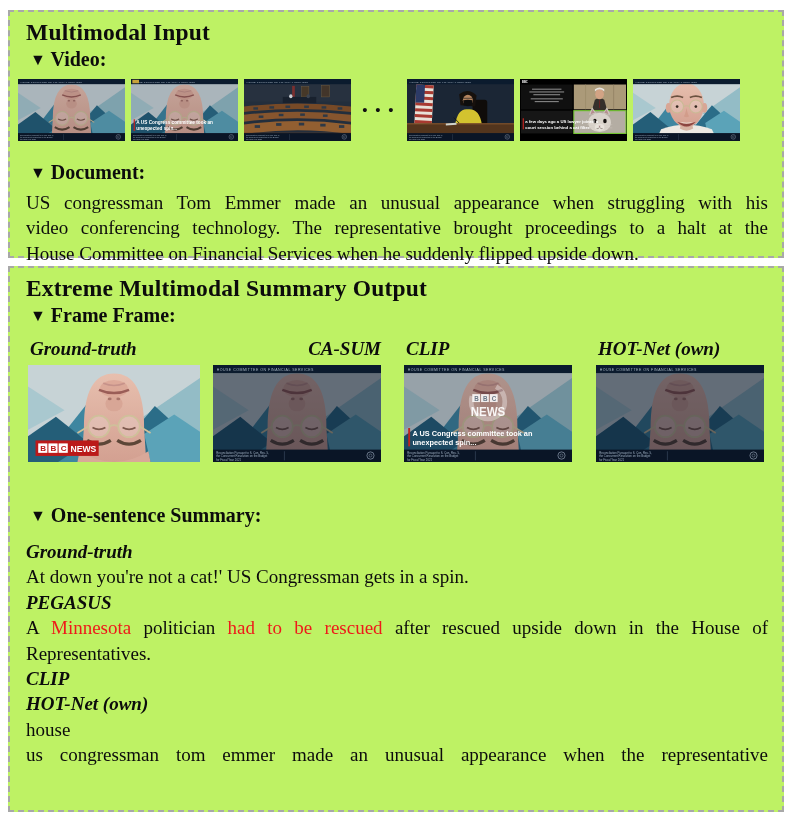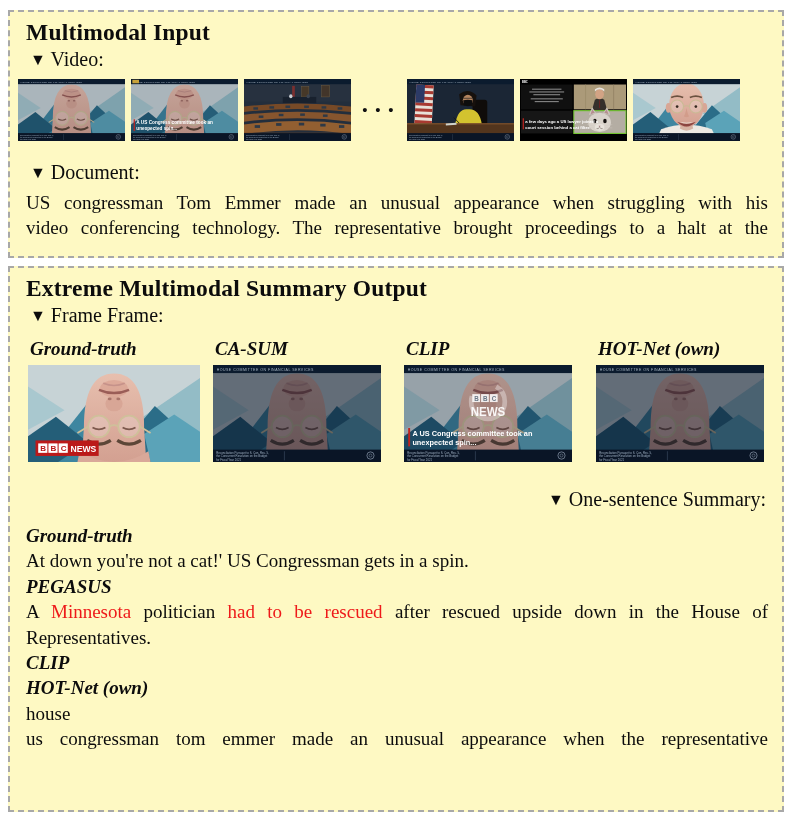--- a/index.html
+++ b/index.html
@@ -1,37 +1,37 @@
 <!DOCTYPE html>
 <html style="--highlight-red: #ee1a1a; --bbc-red: #bb1919; --panel-border: #a8a8a8; --banner-navy: #0b1b2e;"><head>
 <meta charset="utf-8">
 <style>
   :root{
     --highlight-red:#ee1a1a; --bbc-red:#bb1919; --panel-border:#a8a8a8; --banner-navy:#0b1b2e;
   }
   *{box-sizing:border-box; margin:0; padding:0;}
   html,body{background:#fff;}
   body{width:796px; height:820px; position:relative; font-family:"Liberation Serif",serif; color:#0c0c0c;}
-  .panel{position:absolute; left:8px; width:776px; border:2px dashed var(--panel-border); background:#fef9c3; padding:6px 16px 0 16px;}
+  .panel{position:absolute; left:8px; width:776px; border:2px dashed var(--panel-border); background:#bef264; padding:6px 16px 0 16px;}
   #panel-input{top:10px; height:248px;}
   #panel-output{top:266px; height:546px;}
   .panel-title{font-size:23.5px; font-weight:bold; line-height:28px; letter-spacing:0.2px;}
-  .sec-label{font-size:20px; font-weight:normal; line-height:26px; margin-left:4px;}
+  .sec-label{font-size:20px; font-weight:bold; line-height:26px; margin-left:4px;}
   .tri{font-size:16px; display:inline-block; transform:translateY(-1px);}
   .thumb-row{display:flex; align-items:center; gap:6px; margin-top:5px; margin-left:-8px;}
   .thumb{width:107px; height:62px; display:block; background:#000;}
   .dots{width:44px; text-align:center; font-size:15px; font-weight:bold; letter-spacing:2px; color:#111;}
   .doc{margin-top:3px; width:742px;}
   .sline{font-size:19px; line-height:25.4px;}
   .jline{text-align:justify; text-align-last:justify;}
   .cover-row{position:relative; height:132px; margin-top:8px;}
   .cover-col{position:absolute; top:0;}
   .mlabel{font-size:19px; font-weight:bold; font-style:italic; line-height:22px; margin:0 0 5px 2px; white-space:nowrap;}
   .cover{width:100%; height:97px; display:block; background:#000;}
-  .sum-head{margin-top:16px;text-align:right;}
+  .sum-head{margin-top:32px;}
   .summaries{margin-top:9px; width:742px;}
   .method{font-size:19px; font-weight:bold; font-style:italic; line-height:25.4px;}
   .hl{color:var(--highlight-red);}
   svg text{font-family:"Liberation Sans",sans-serif;}
   #svg-defs{position:absolute; width:0; height:0; overflow:hidden;}
 </style>
 </head>
 <body>
 
 <svg id="svg-defs" aria-hidden="true">
@@ -290,40 +290,41 @@
   </div>
 
   <div class="sec-label" style="margin-top:18px;">
     <span class="tri">▼</span>
     <span>Document:</span>
   </div>
 
   <div class="doc">
     <div class="sline jline">US congressman Tom Emmer made an unusual appearance when struggling with his</div>
     <div class="sline jline">video conferencing technology. The representative brought proceedings to a halt at the</div>
+    <div class="sline">House Committee on Financial Services when he suddenly flipped upside down.</div>
   </div>
 </div>
 
 <div class="panel" id="panel-output">
   <div class="panel-title">Extreme Multimodal Summary Output</div>
 
   <div class="sec-label">
     <span class="tri">▼</span>
     <span>Frame Frame:</span>
   </div>
 
   <div class="cover-row">
     <div class="cover-col" style="left:2px; width:172px;">
       <div class="mlabel">Ground-truth</div>
       <svg class="cover" viewBox="0 0 160 90" preserveAspectRatio="none">
         <use href="#ud-scene"></use>
         <use href="#bbc-red" transform="translate(7,70) scale(1.25)"></use>
       </svg>
     </div>
-    <div class="cover-col" style="left:187px; width:168px;">
+    <div class="cover-col" style="left:187px; width:168px;text-align:right;">
       <div class="mlabel">CA-SUM</div>
       <svg class="cover" viewBox="0 0 160 90" preserveAspectRatio="none">
         <use href="#ud-scene"></use>
           <rect width="160" height="90" fill="rgba(8,16,34,0.52)"></rect>
           <use href="#banner"></use>
           <use href="#bottombar"></use>
       </svg>
     </div>
     <div class="cover-col" style="left:378px; width:168px;">
       <div class="mlabel">CLIP</div>

